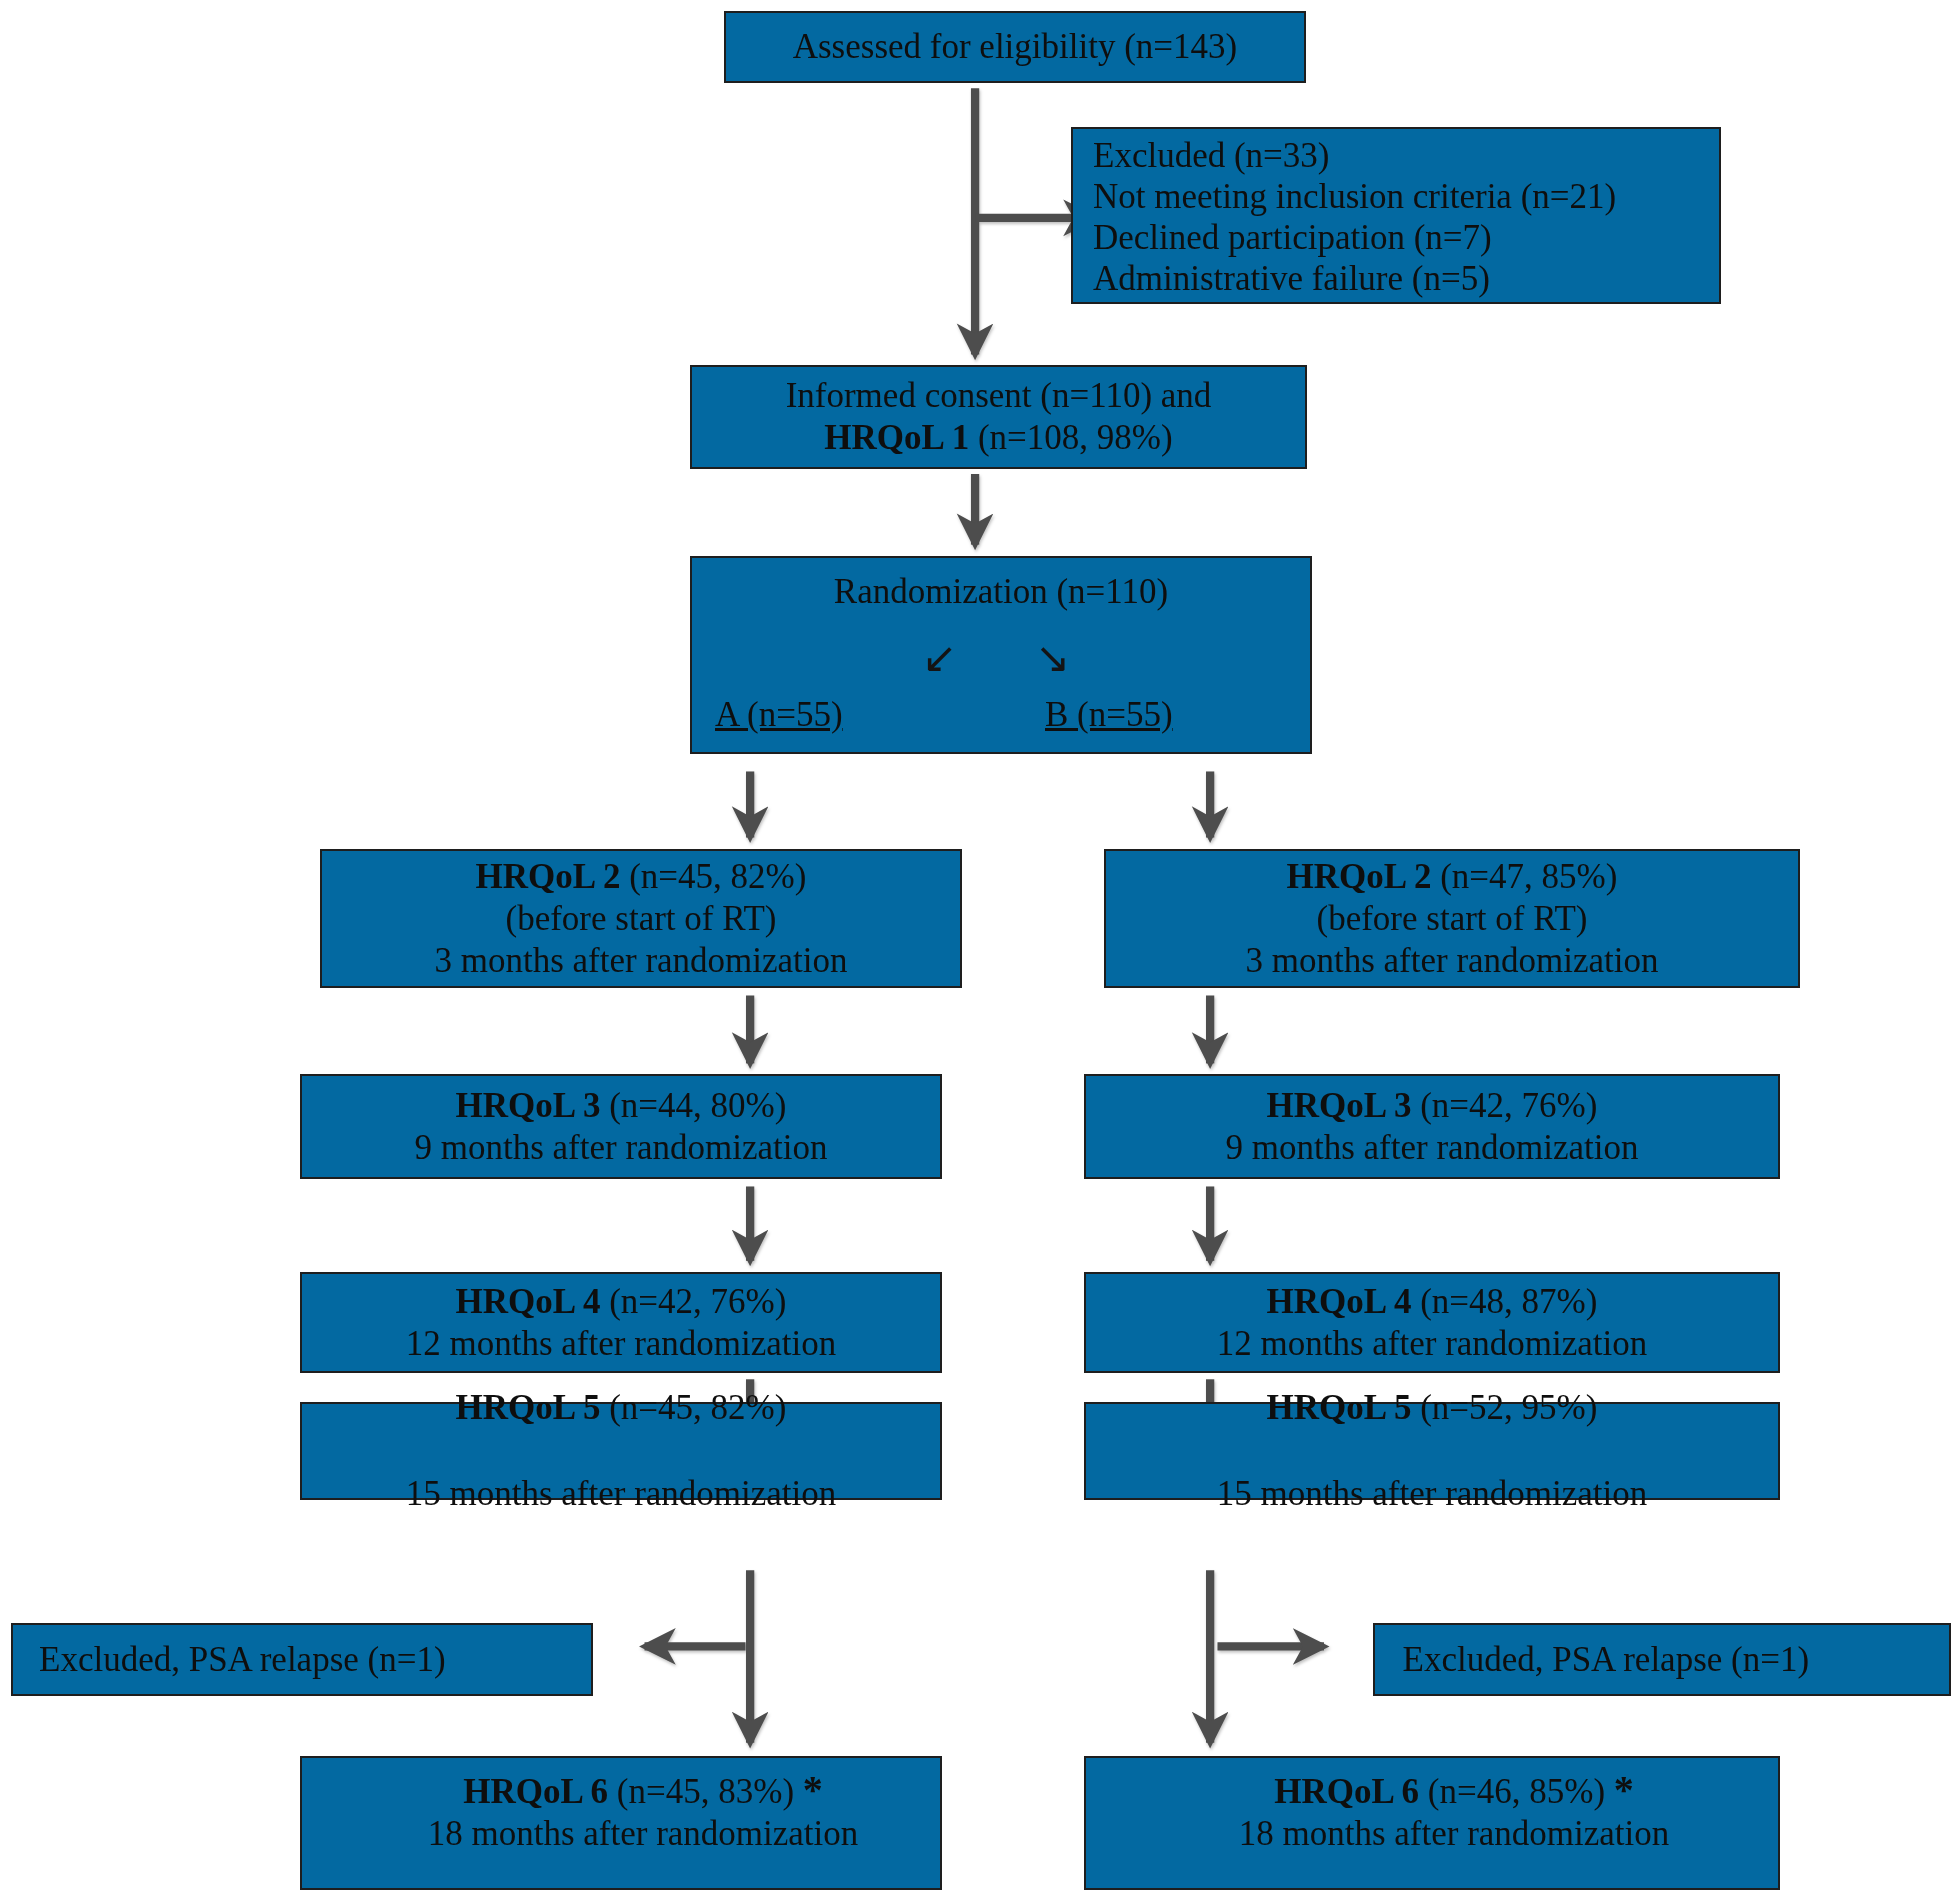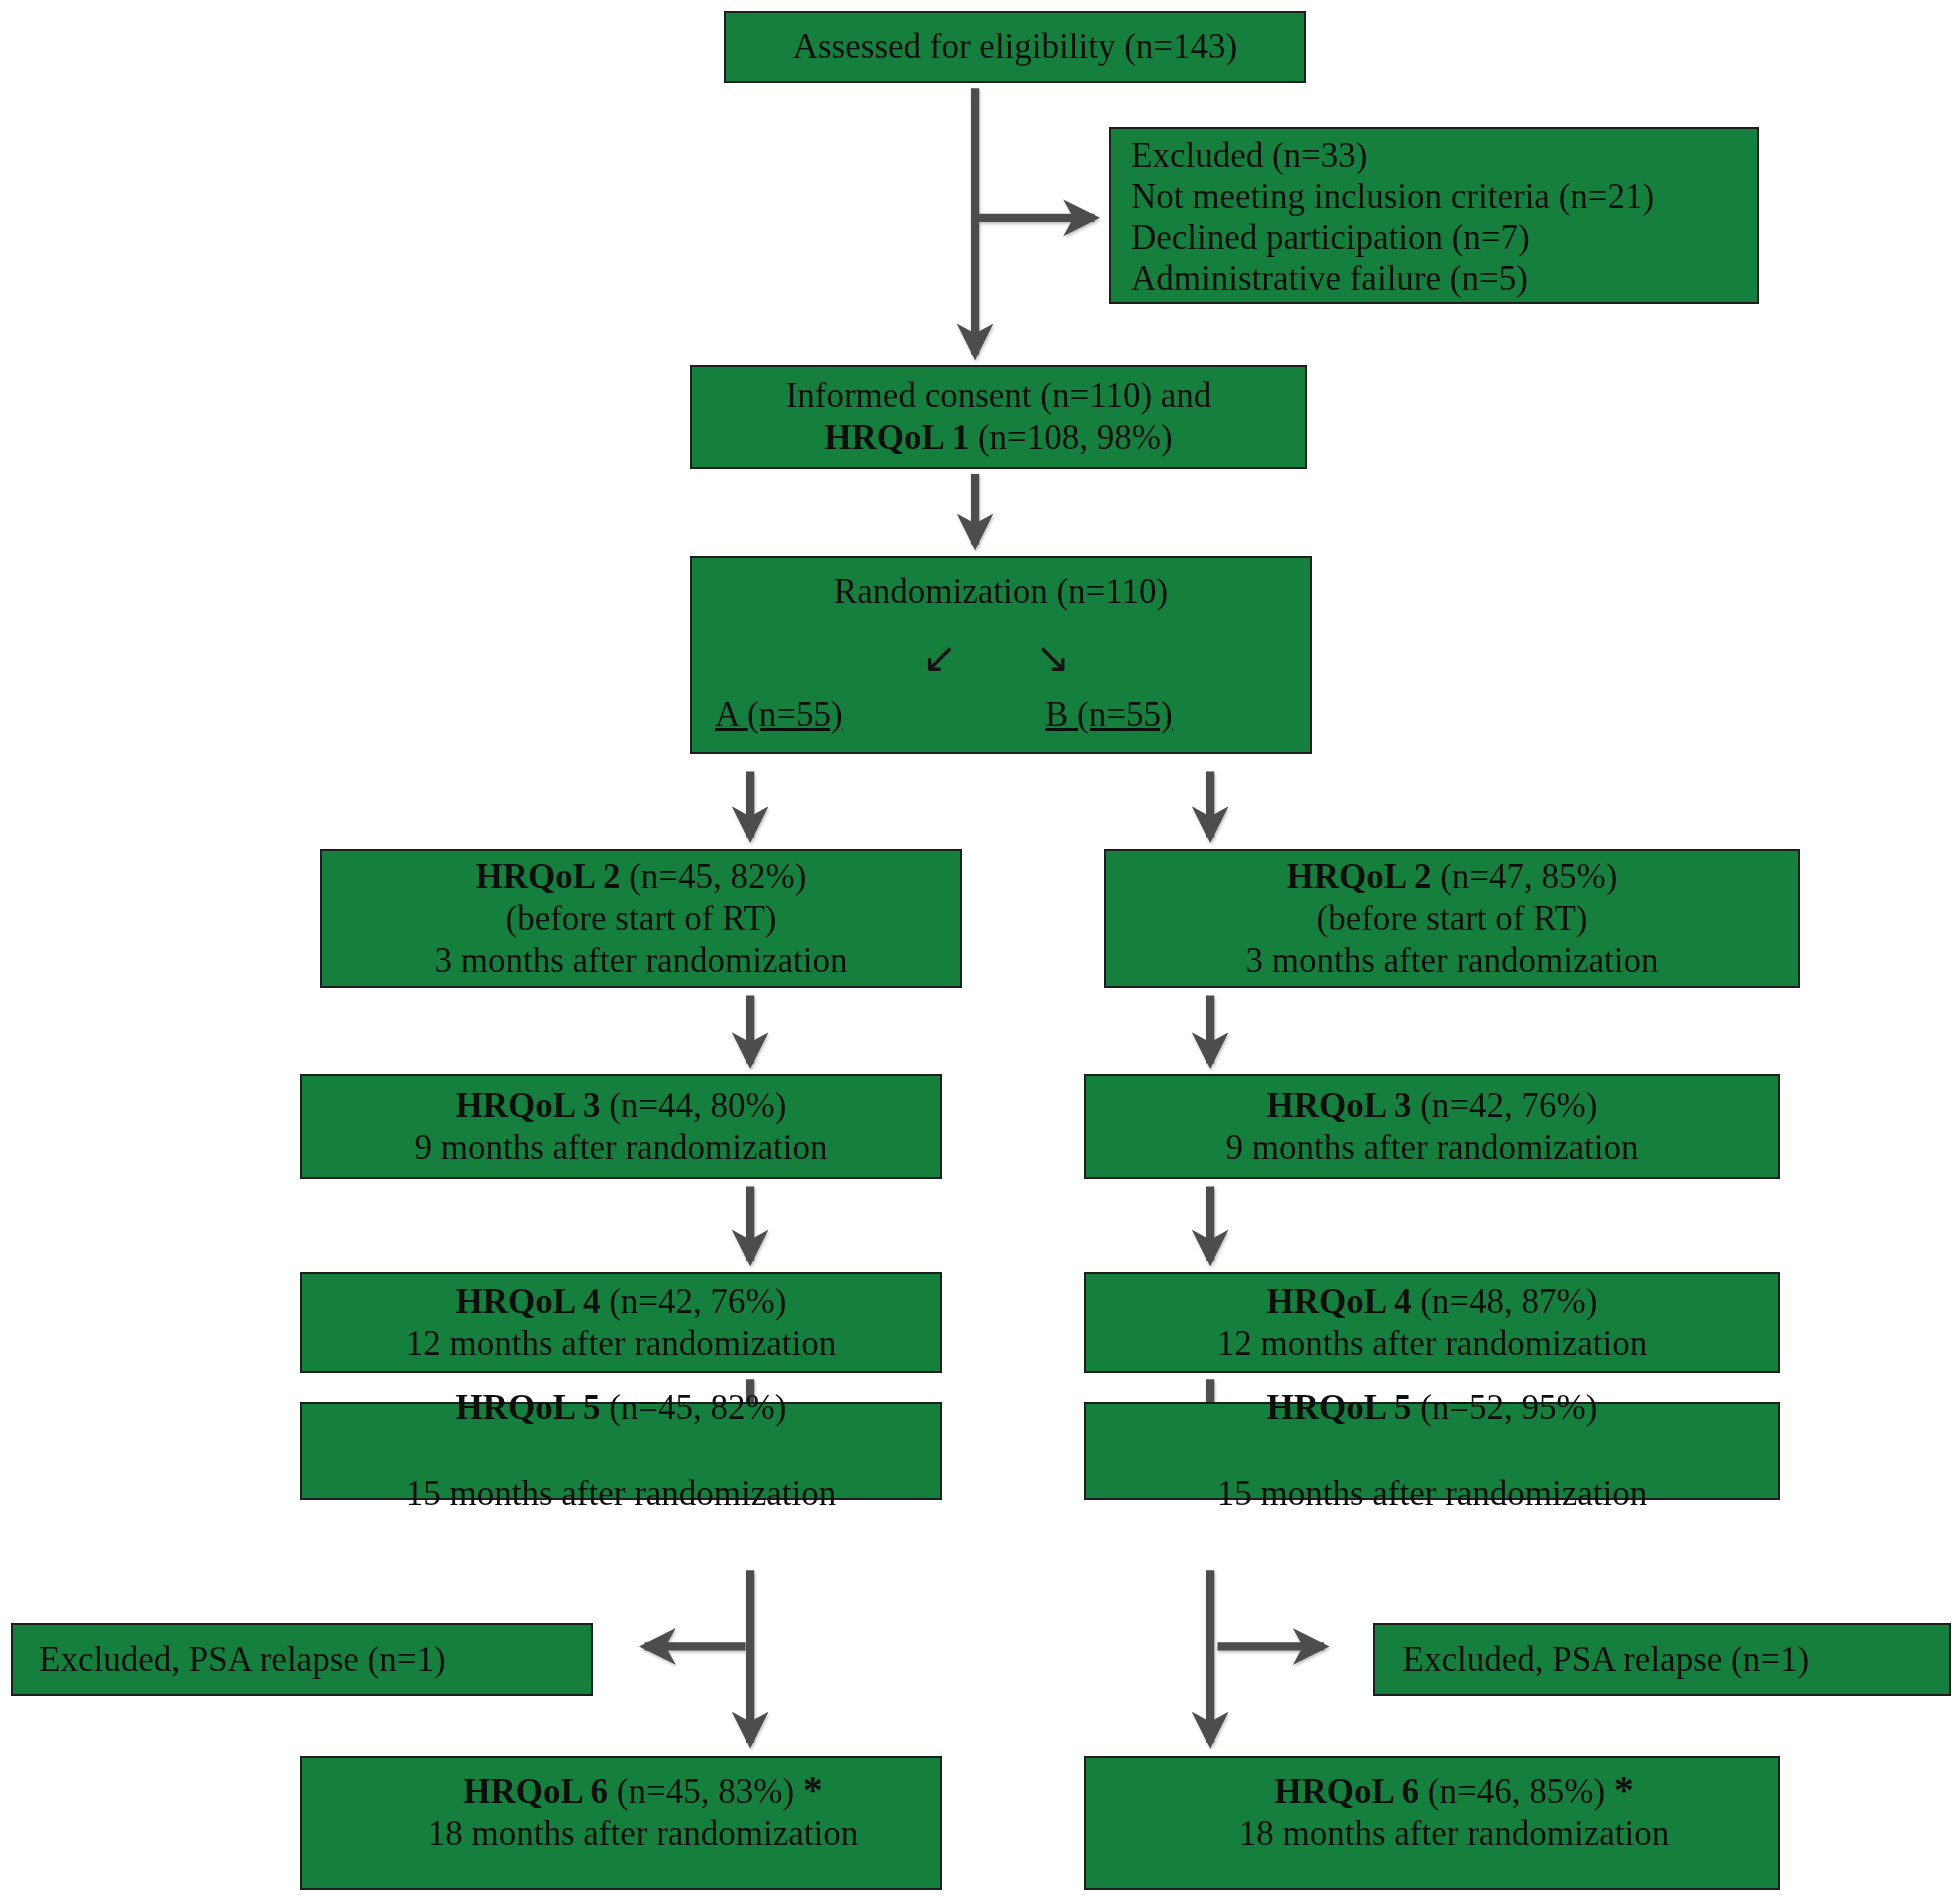--- a/index.html
+++ b/index.html
@@ -13,21 +13,21 @@
   }
   .arrows{
     position:absolute;left:0;top:0;
     pointer-events:none;
     filter:drop-shadow(1.8px 2.8px 1.8px rgba(0,0,0,0.25));
   }
   .box{
     position:absolute;
     box-sizing:border-box;
     border:2.8px solid #1e1e1e;
-    background:#15803d;
+    background:#0369a1;
     font-size:35px;
     line-height:42px;
   }
   .center{
     display:flex;flex-direction:column;
     align-items:center;justify-content:center;
     text-align:center;
   }
   .topalign{
     display:flex;flex-direction:column;
@@ -35,21 +35,21 @@
     text-align:center;
     padding-top:11px;
     padding-left:44px;
   }
   .leftalign{
     display:flex;flex-direction:column;
     justify-content:center;
     text-align:left;
   }
   .b-assessed{left:724px;top:11px;width:582px;height:72px;}
-  .b-excluded{left:1109px;top:127px;width:650px;height:177px;padding:3.7px 0 0 20px;line-height:41px;}
+  .b-excluded{left:1071px;top:127px;width:650px;height:177px;padding:3.7px 0 0 20px;line-height:41px;}
   .b-consent{left:690px;top:365px;width:617px;height:104px;}
   .b-random{left:690px;top:556px;width:622px;height:198px;}
   .rand-title{position:absolute;left:0;right:0;top:13px;text-align:center;}
   .rand-glyph{position:absolute;top:79px;font-size:42px;font-family:"DejaVu Sans", sans-serif;color:#141414;}
   .rg-a{left:230px;}
   .rg-b{left:343px;}
   .rand-arm{position:absolute;top:136px;text-decoration:underline;}
   .ra-a{left:23px;}
   .ra-b{left:353px;}
   .col-left{left:300px;width:642px;}

